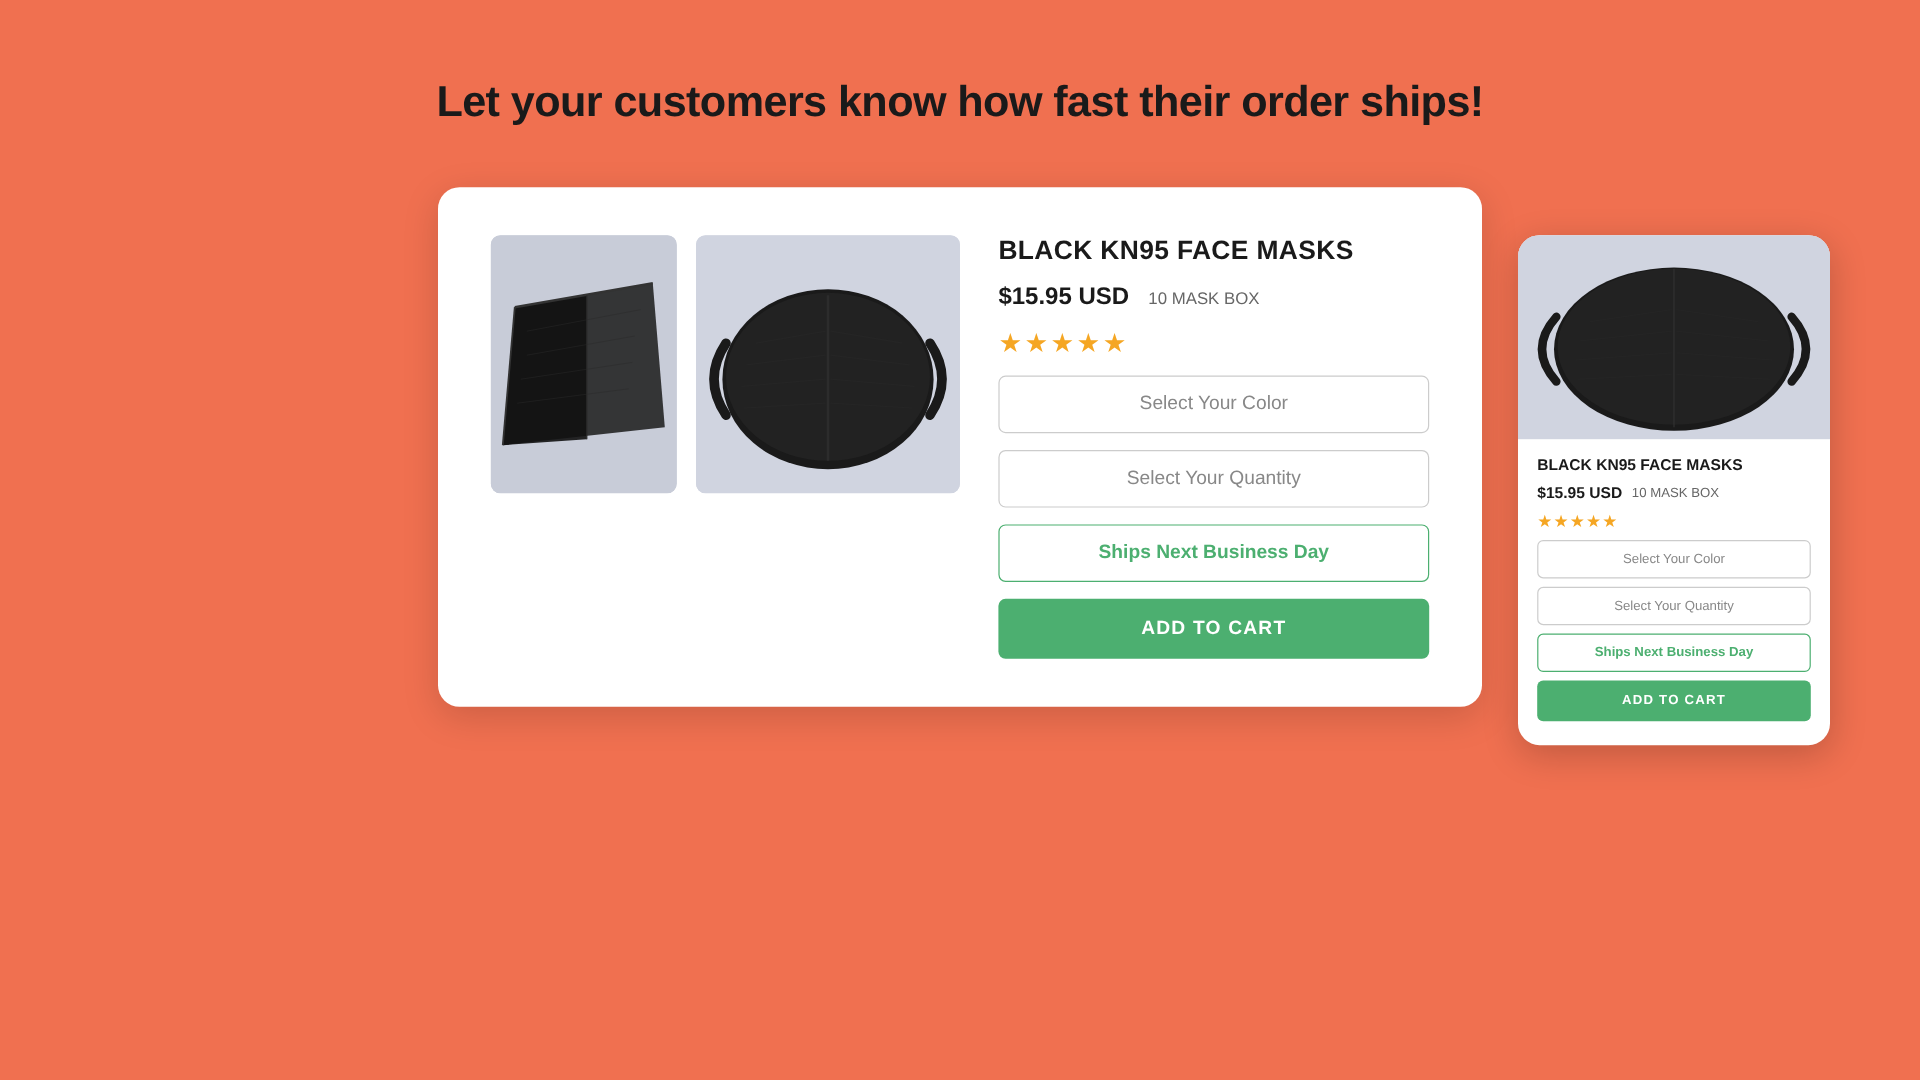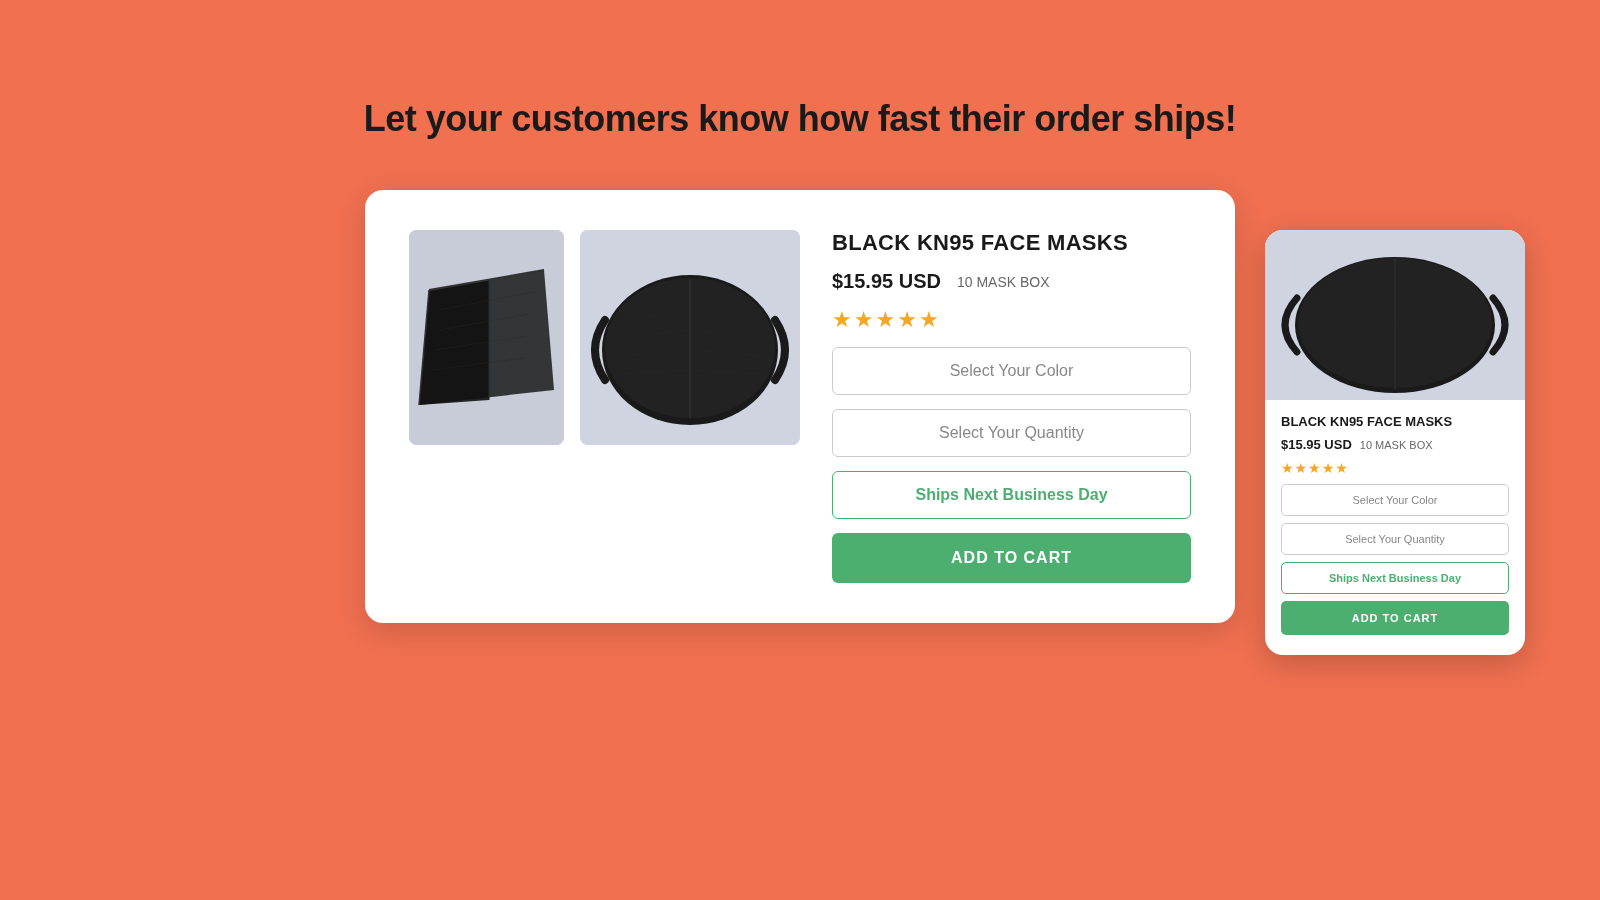--- a/index.html
+++ b/index.html
@@ -9,21 +9,21 @@
       height: 900px;
       background-color: #F07050;
       font-family: -apple-system, BlinkMacSystemFont, 'Segoe UI', sans-serif;
       display: flex;
       flex-direction: column;
       align-items: center;
       overflow: hidden;
     }
 
     .headline {
-      margin-top: 98px;
+      margin-top: 64px;
       font-size: 36px;
       font-weight: 700;
       color: #1a1a1a;
       text-align: center;
       letter-spacing: -0.5px;
     }
 
     .main-content {
       margin-top: 50px;
       display: flex;

